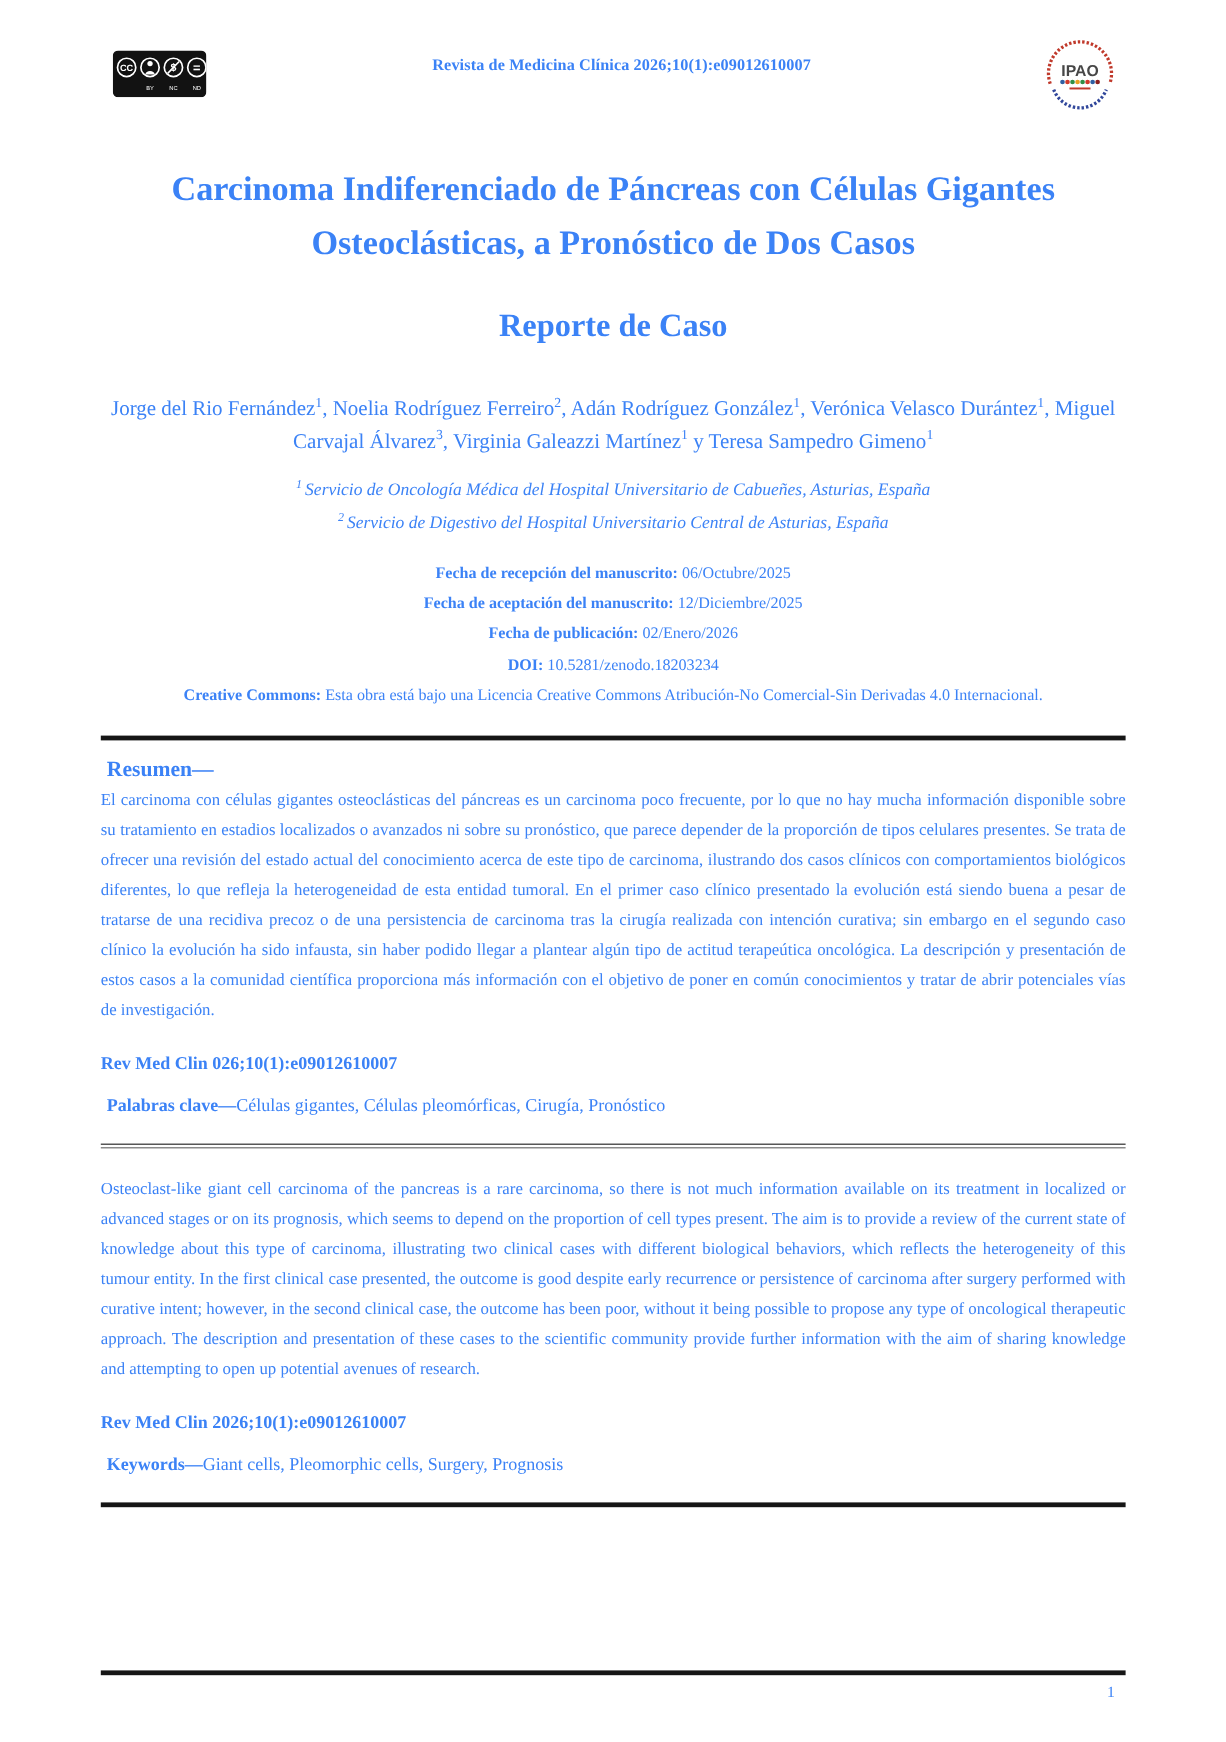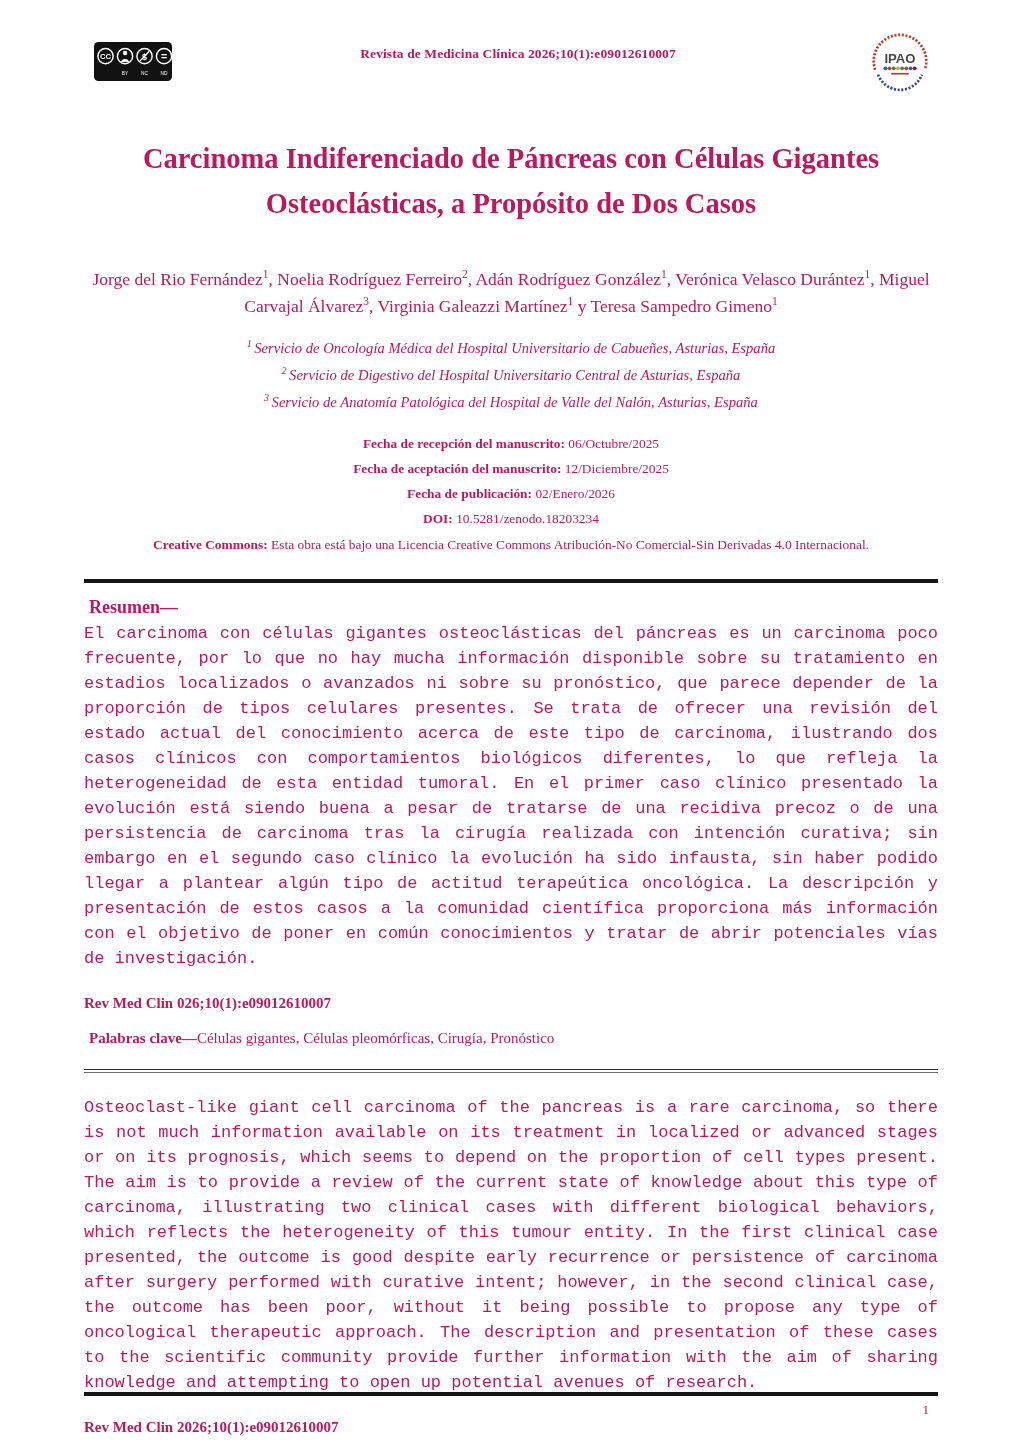--- a/index.html
+++ b/index.html
@@ -1,21 +1,21 @@
 <!DOCTYPE html>
 <html lang="es"><head>
 <meta charset="utf-8">
 <style>
   html,body { margin:0; padding:0; background:#e8e8e8; }
   .page {
     position:relative;
     width:1022px; height:1452px;
     margin:0 auto;
     background:#ffffff;
-    color:#be185d;
+    color:#3b82f6;
     font-family:"Liberation Serif", serif;
     box-sizing:border-box;
     padding:0 84px;
     overflow:hidden;
   }
   
   .top-header {
     display:flex; justify-content:space-between; align-items:flex-start;
     padding-top:26px; height:96px; box-sizing:border-box;
   }
@@ -54,21 +54,21 @@
   .rule-thick { border:none; height:4px; background:#161616; margin:22px 0 0; }
   .rule-double {
     border:none; height:2px; margin:22px 0 0;
     border-top:1.6px solid #2e2e2e; border-bottom:1.4px solid #6f6f6f;
   }
 
   
   .sec-head { margin-top:14px; padding-left:5px; font-size:15px; }
   .sec-head b { font-size:18px; }
   .body-par {
-    margin-top:3px; font-size:17px; line-height:25px; text-align:justify;font-family:Liberation Mono, monospace;
+    margin-top:3px; font-size:14px; line-height:25px; text-align:justify;
   }
   .body-par.spaced { margin-top:22px; }
   .citation { margin-top:24px; font-weight:bold; font-size:15px; }
   .kw-line { margin-top:18px; padding-left:5px; font-size:15px; }
 
   
   .footer { position:absolute; left:84px; right:84px; top:1392px; }
   .footer-rule { border:none; height:3.5px; background:#161616; margin:0; }
   .page-num { text-align:right; font-size:13px; margin-top:6px; padding-right:9px; }
 </style>
@@ -108,27 +108,27 @@
         <circle cx="34.9" cy="43.5" r="2" fill="#e8a020"></circle>
         <circle cx="39.2" cy="43.5" r="2" fill="#2f8f46"></circle>
         <circle cx="43.5" cy="43.5" r="2" fill="#d03a2b"></circle>
         <circle cx="47.8" cy="43.5" r="2" fill="#2e5fa3"></circle>
         <circle cx="52.1" cy="43.5" r="2" fill="#8a1f1f"></circle>
         <rect x="28" y="48.2" width="18" height="1.7" fill="#c0392b"></rect>
       </svg>
     </span>
   </div>
 
-  <h1 class="article-title">Carcinoma Indiferenciado de Páncreas con Células Gigantes Osteoclásticas, a Propósito de Dos Casos</h1>
+  <h1 class="article-title">Carcinoma Indiferenciado de Páncreas con Células Gigantes Osteoclásticas, a Pronóstico de Dos Casos</h1>
+  <h2 class="article-subtitle">Reporte de Caso</h2>
 
   <div class="authors"><span>Jorge del Rio Fernández</span><sup>1</sup><span>,  </span><span>Noelia Rodríguez Ferreiro</span><sup>2</sup><span>,  </span><span>Adán Rodríguez González</span><sup>1</sup><span>,  </span><span>Verónica Velasco Durántez</span><sup>1</sup><span>,  </span><span>Miguel Carvajal Álvarez</span><sup>3</sup><span>,  </span><span>Virginia Galeazzi Martínez</span><sup>1</sup><span> y  </span><span>Teresa Sampedro Gimeno</span><sup>1</sup><span></span></div>
   <div class="affiliations">
       <div><sup>1 </sup><span>Servicio de Oncología Médica del Hospital Universitario de Cabueñes, Asturias, España</span></div>
       <div><sup>2 </sup><span>Servicio de Digestivo del Hospital Universitario Central de Asturias, España</span></div>
-      <div><sup>3 </sup><span>Servicio de Anatomía Patológica del Hospital de Valle del Nalón, Asturias, España</span></div>
     </div>
   <div class="meta-block">
       <div><b>Fecha de recepción del manuscrito: </b><span>06/Octubre/2025</span></div>
       <div><b>Fecha de aceptación del manuscrito: </b><span>12/Diciembre/2025</span></div>
       <div><b>Fecha de publicación: </b><span>02/Enero/2026</span></div>
       <div><b>DOI: </b><span>10.5281/zenodo.18203234</span></div>
       <div><b>Creative Commons: </b><span>Esta obra está bajo una Licencia Creative Commons Atribución-No Comercial-Sin Derivadas 4.0 Internacional.</span></div>
     </div>
 
   <hr class="rule-thick">

